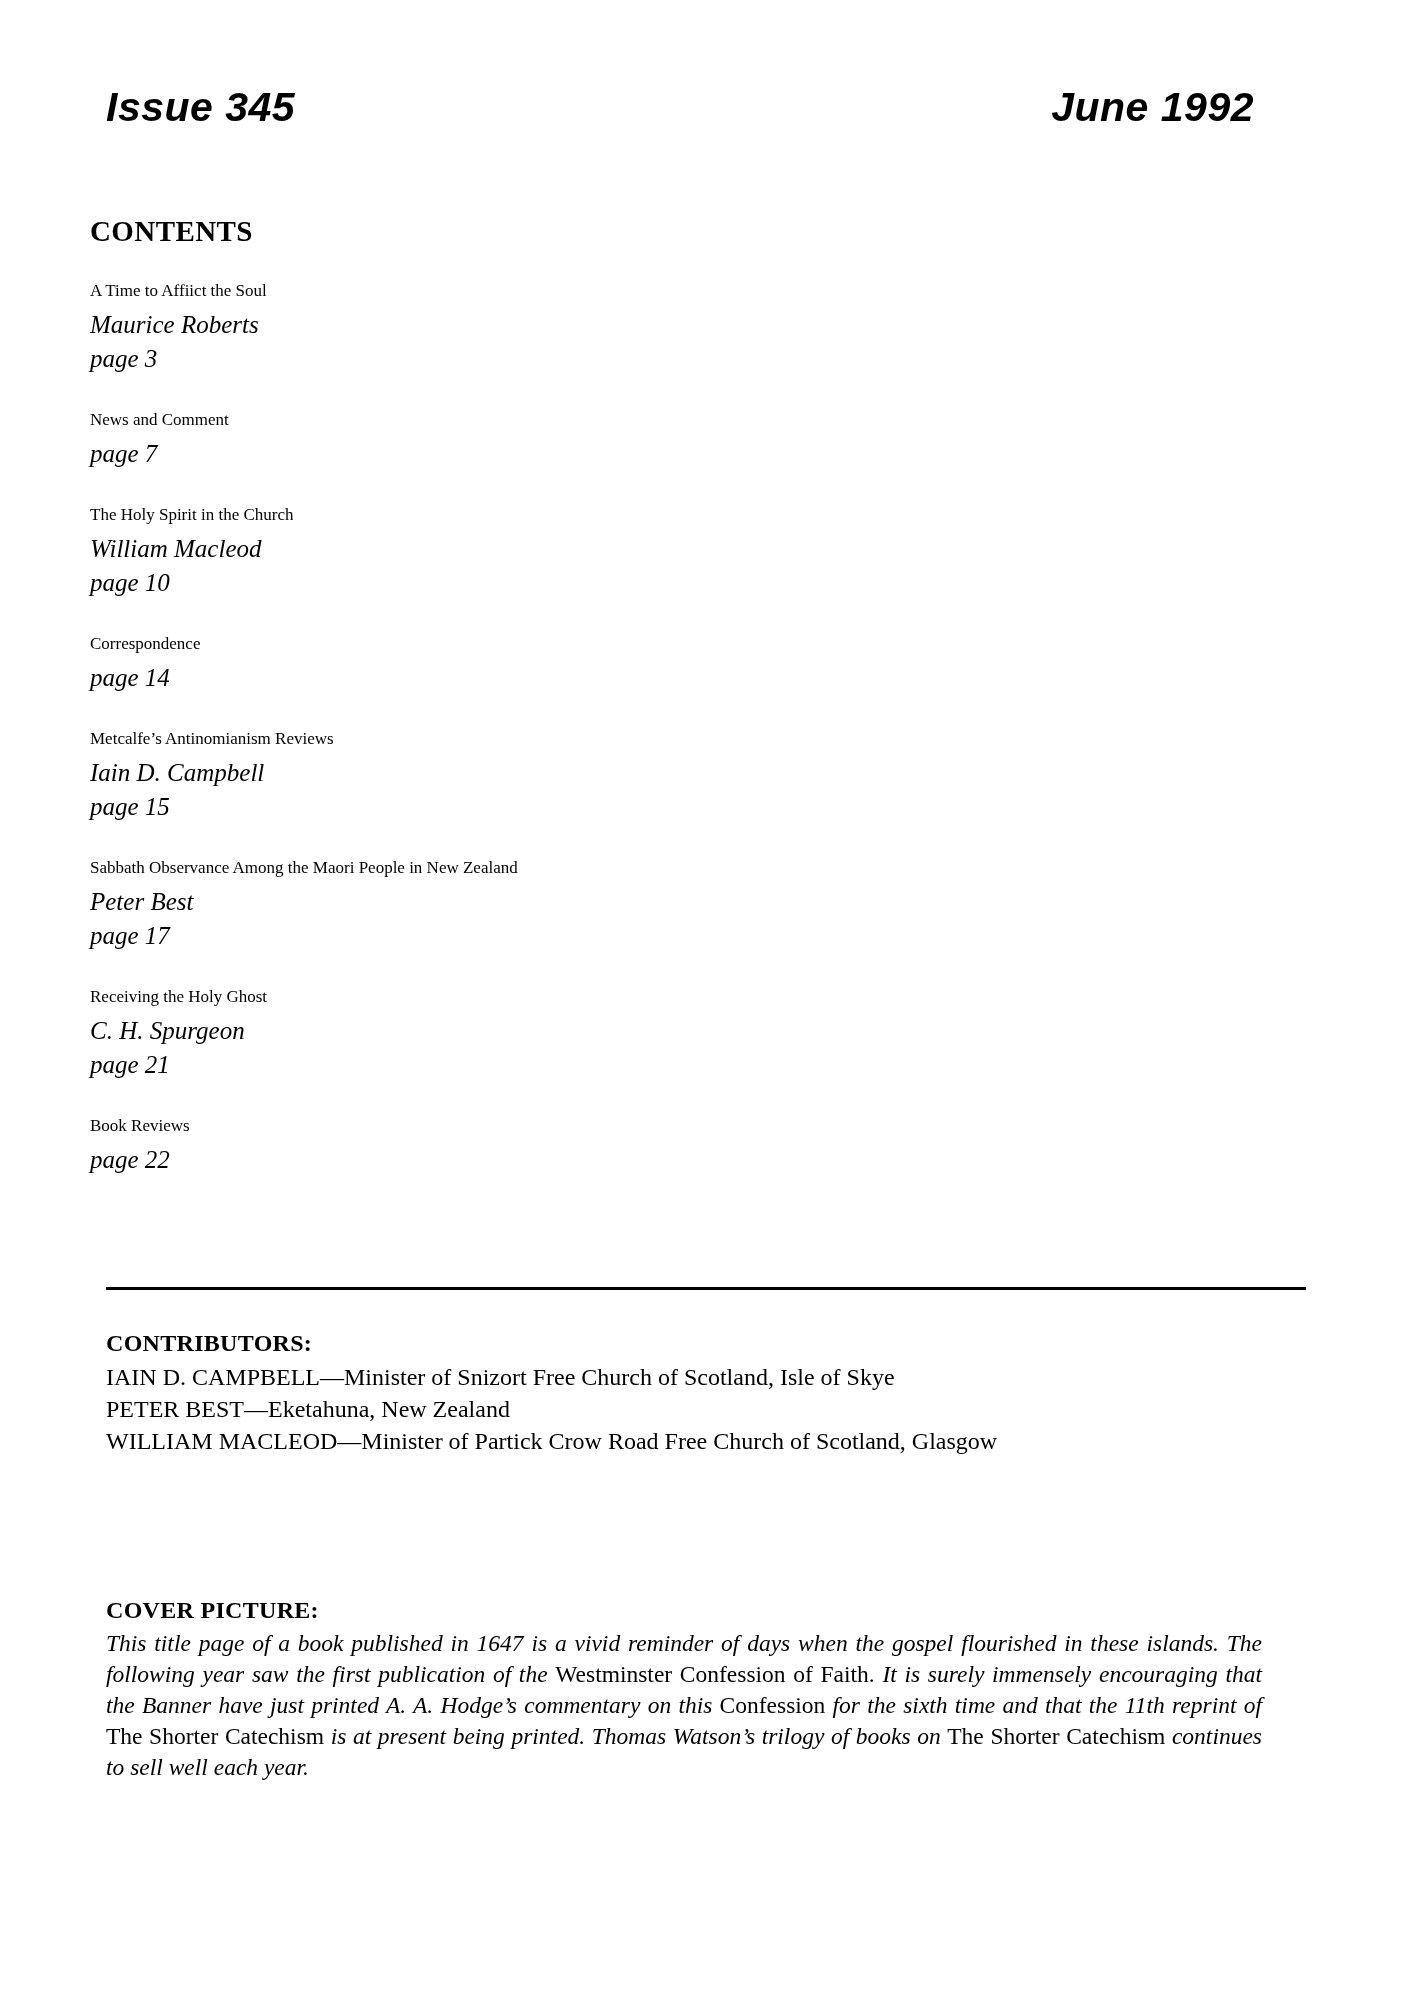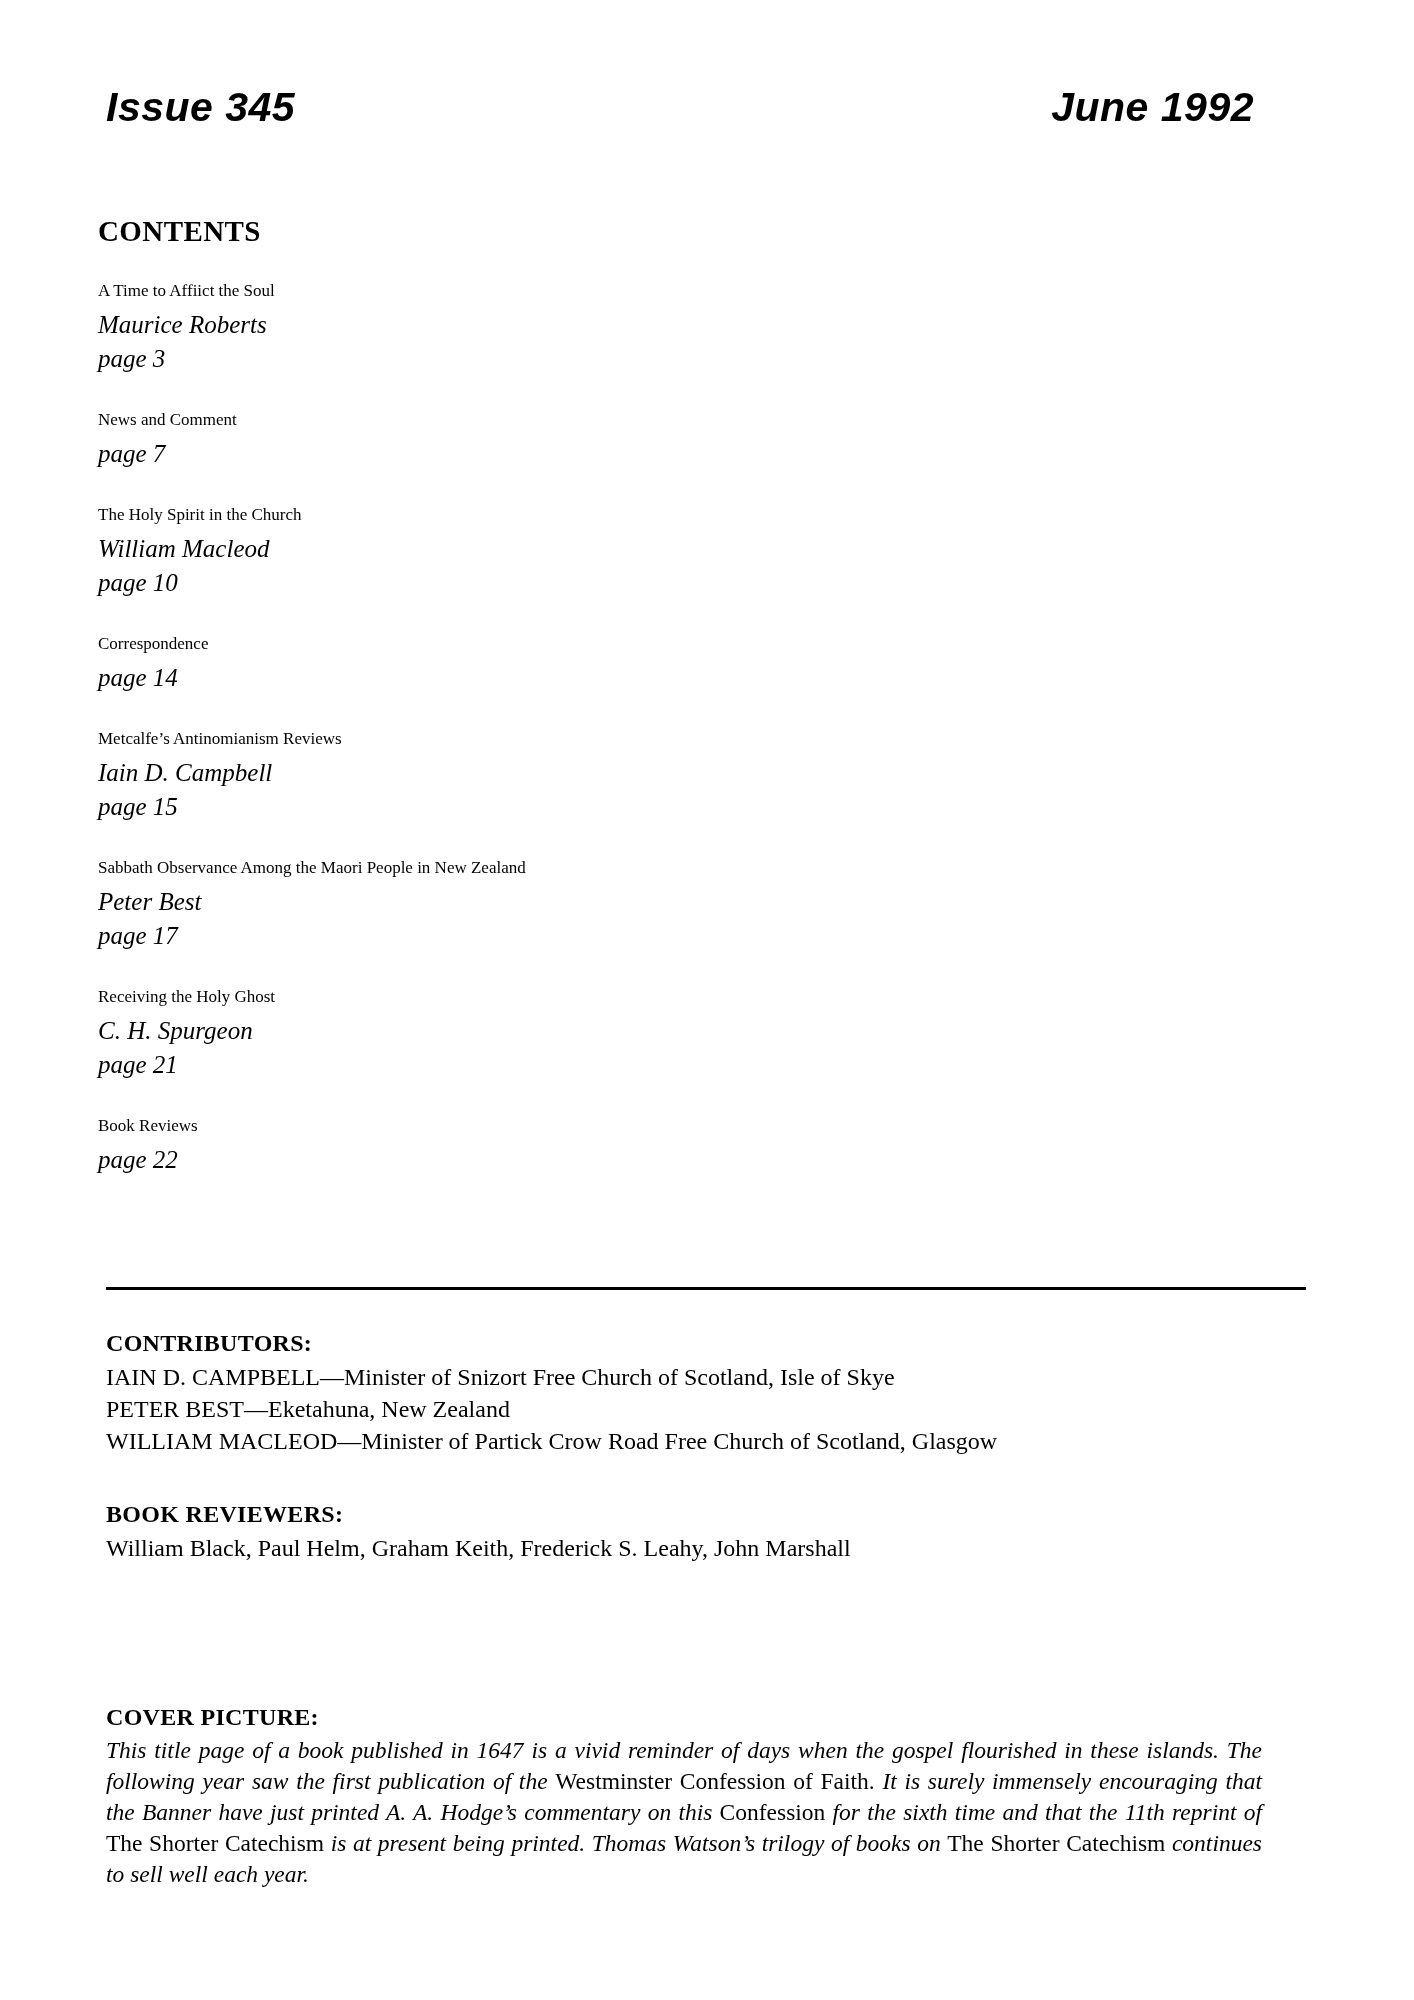--- a/index.html
+++ b/index.html
@@ -37,21 +37,21 @@
     font-family: "Liberation Sans", sans-serif;
     font-weight: bold;
     font-style: italic;
     font-size: 41px;
     letter-spacing: 0.5px;
     white-space: nowrap;
   }
   
   .contents-wrap {
     position: absolute;
-    left: 98px;
+    left: 90px;
     right: 106px;
     top: 215px;
   }
   .contents-heading {
     font-family: "Liberation Serif", serif;
     font-weight: bold;
     font-size: 29px;
     letter-spacing: 0.4px;
     margin-bottom: 26px;
   }
@@ -175,24 +175,20 @@
 
   <div class="lower">
 
     <div class="contributors">
       <div class="block-heading">CONTRIBUTORS:</div>
       <div class="block-line">IAIN D. CAMPBELL—Minister of Snizort Free Church of Scotland, Isle of Skye</div>
       <div class="block-line">PETER BEST—Eketahuna, New Zealand</div>
       <div class="block-line">WILLIAM MACLEOD—Minister of Partick Crow Road Free Church of Scotland, Glasgow</div>
     </div>
 
-    <div class="reviewers">
-      <div class="block-heading">BOOK REVIEWERS:</div>
-      <div class="block-line">William Black, Paul Helm, Graham Keith, Frederick S. Leahy, John Marshall</div>
-    </div>
 
     <div class="cover">
       <div class="block-heading">COVER PICTURE:</div>
       <div class="cover-body"><span>This title page of a book published in 1647 is a vivid reminder of days when the gospel flourished in these islands. The following year saw the first publication of the </span><span class="rom">Westminster Confession of Faith.</span><span> It is surely immensely encouraging that the Banner have just printed A. A. Hodge’s commentary on this </span><span class="rom">Confession</span><span> for the sixth time and that the 11th reprint of </span><span class="rom">The Shorter Catechism</span><span> is at present being printed. Thomas Watson’s trilogy of books on </span><span class="rom">The Shorter Catechism</span><span> continues to sell well each year.</span></div>
     </div>
 
   </div>
 
 </div>
 

